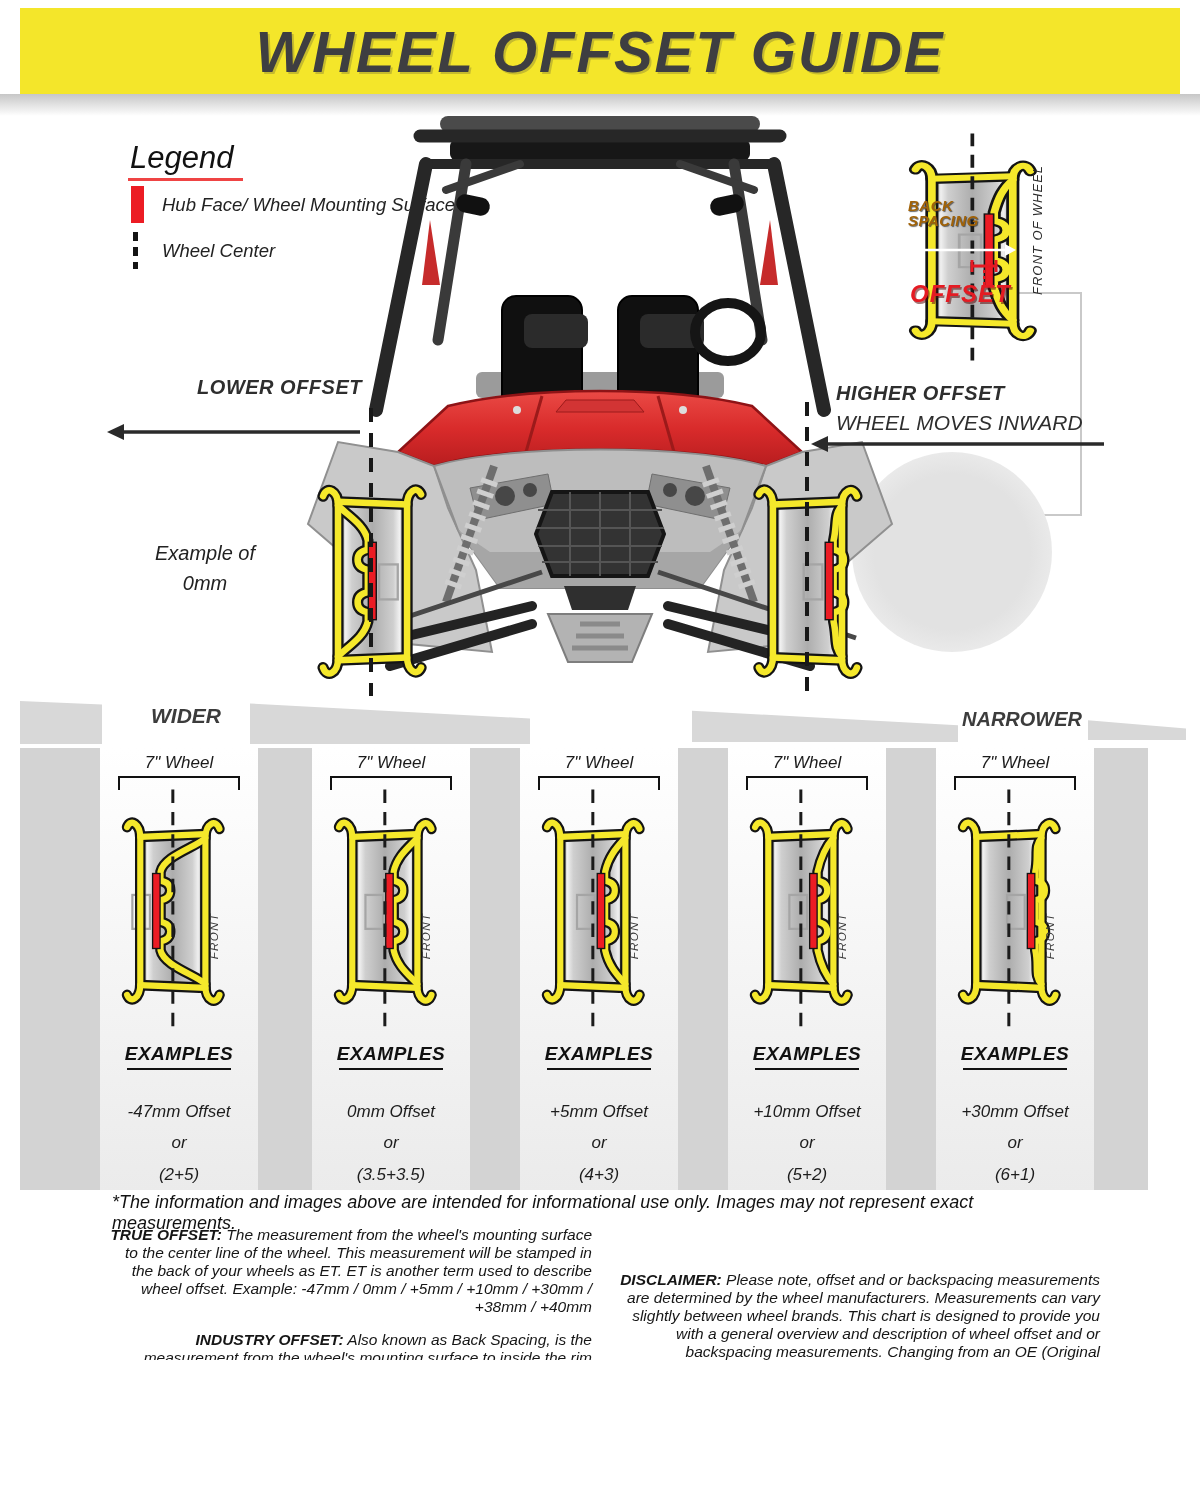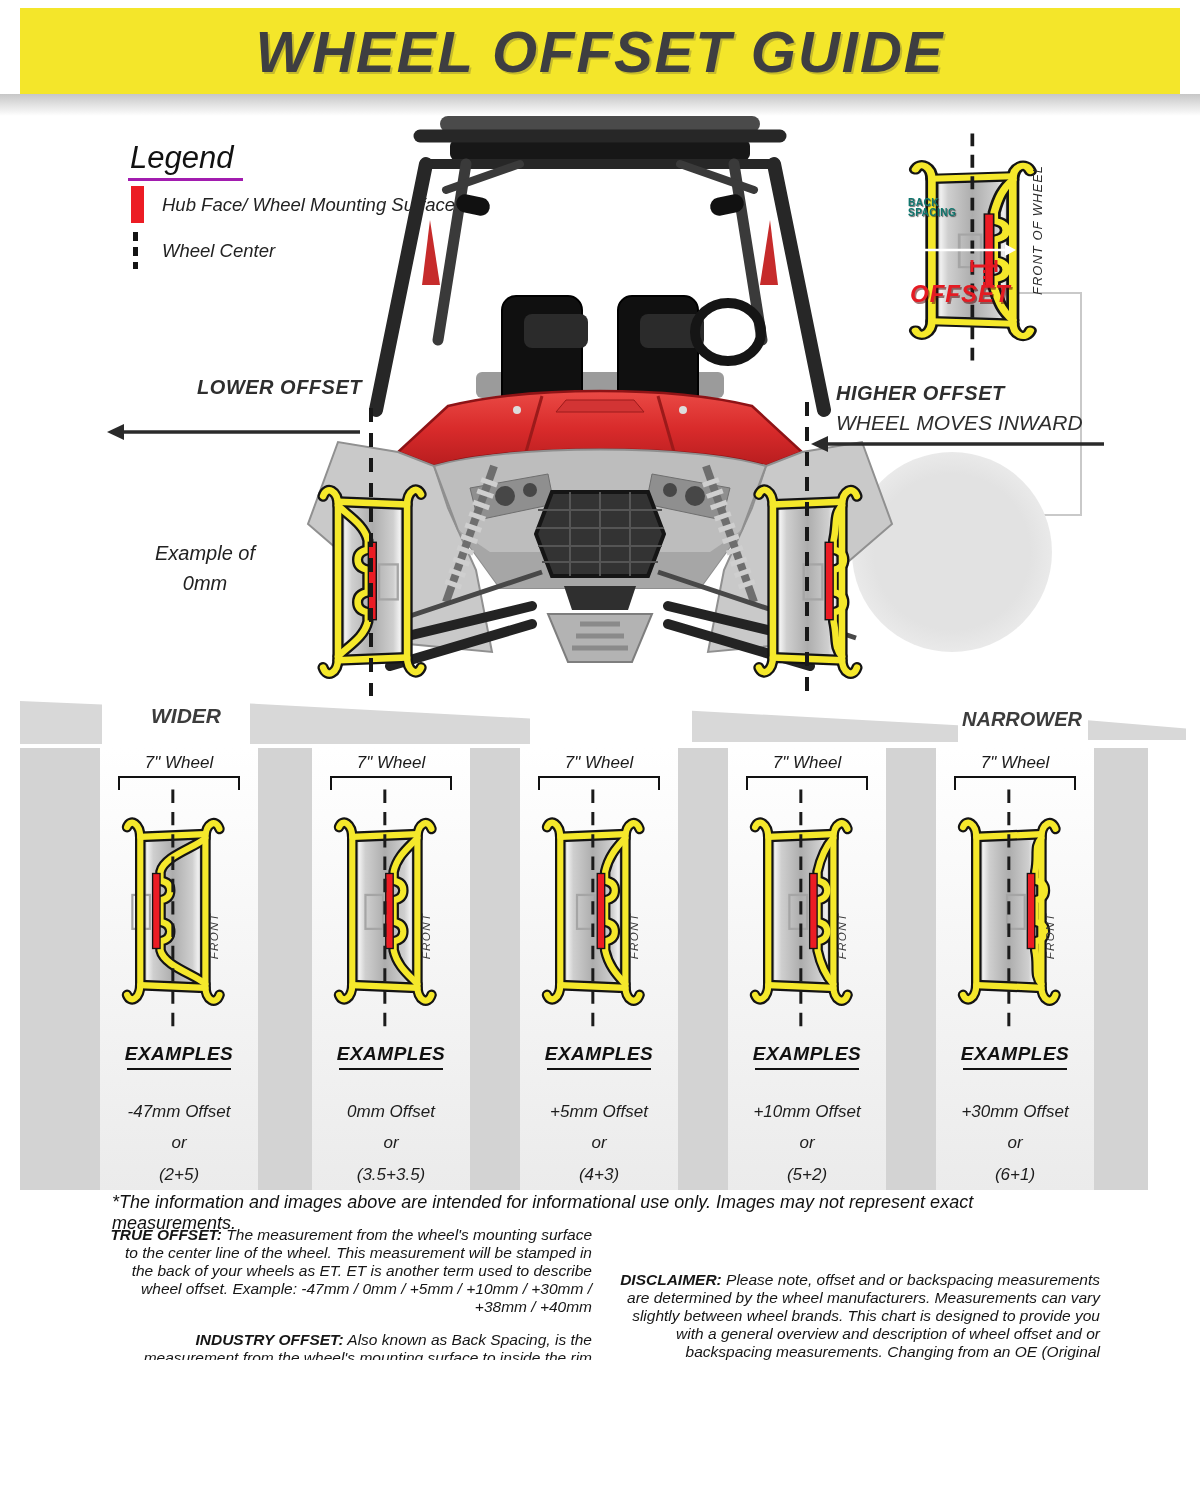--- a/index.html
+++ b/index.html
@@ -10,21 +10,21 @@
   .hv{font-style:italic;font-weight:900;}
 
   
   .banner{left:20px;right:20px;top:8px;height:86px;display:flex;align-items:center;justify-content:center;}
   .banner-title{font-size:58px;font-weight:900;font-style:italic;color:#3e3e41;letter-spacing:2px;
                 text-shadow:2px 2px 0 rgba(60,60,60,.25);}
   .banner-shadow{left:0;right:0;top:94px;height:22px;background:linear-gradient(#c6c6c6,#ffffff);}
 
   
   .legend-heading{left:128px;top:140px;font-size:31px;font-style:italic;color:#111;
-                  border-bottom:3px solid #a21caf;padding:0 10px 2px 2px;}
+                  border-bottom:3px solid #ef4444;padding:0 10px 2px 2px;}
   .legend-row1{left:131px;top:186px;}
   .legend-row2{left:131px;top:232px;}
   .legend-swatch-red{width:13px;height:37px;}
   .legend-dash{width:5px;height:37px;margin-left:2px;
       background:repeating-linear-gradient(#141414 0 9px,transparent 9px 15px);}
   .legend-label{left:162px;font-size:18.5px;font-style:italic;color:#222;}
 
   
   .conn{background:#c9c9c9;z-index:0;}
 
@@ -32,21 +32,21 @@
   .vdash{width:4px;z-index:4;background:repeating-linear-gradient(180deg,#181818 0 14px,transparent 14px 25px);}
 
   .callout-title{font-size:20px;font-weight:900;font-style:italic;color:#2e2e2e;letter-spacing:.5px;}
   .callout-sub{font-size:21px;font-style:italic;color:#2e2e2e;}
   .example-label{font-size:20px;font-style:italic;color:#222;text-align:center;line-height:1.5;}
 
   .ghost-circle{width:200px;height:200px;border-radius:50%;z-index:1;
       background:radial-gradient(circle,#e2e2e2 55%,#eeeeee 80%,rgba(255,255,255,0) 100%);}
 
   
-  .backspacing-text{font-size:10px;font-weight:900;color:#0f766e;line-height:1.0;
+  .backspacing-text{font-size:15px;font-weight:900;font-style:italic;color:#a16207;line-height:1.0;
       text-shadow:1px 1px 1px rgba(40,40,40,.7);letter-spacing:.5px;z-index:5;}
   .offset-text{font-size:24px;font-weight:900;font-style:italic;color:#e51b23;letter-spacing:1px;
       text-shadow:1.5px 1.5px 0 rgba(90,10,10,.55);z-index:5;}
   .front-of-wheel{writing-mode:vertical-rl;transform:rotate(180deg);font-size:13px;font-style:italic;
       color:#2c2c2c;letter-spacing:1px;z-index:5;height:175px;text-align:center;}
 
   
   .wedge{background:#d8d8d8;z-index:1;}
   .wedge-a{left:20px;top:700px;width:82px;height:44px;clip-path:polygon(0 2%,100% 10%,100% 100%,0 100%);}
   .wedge-b{left:250px;top:700px;width:280px;height:44px;clip-path:polygon(0 8%,100% 42%,100% 100%,0 100%);}

